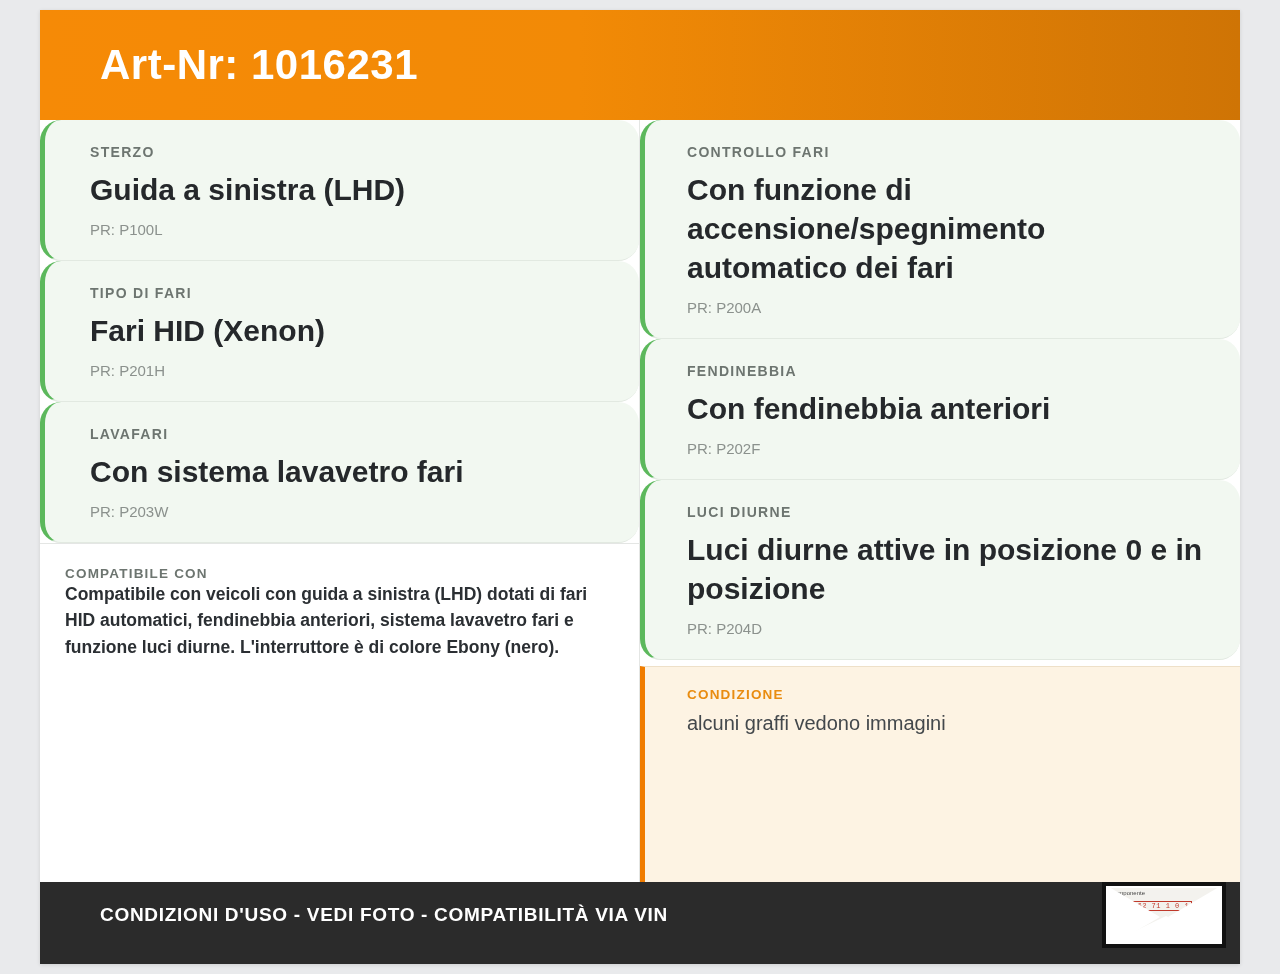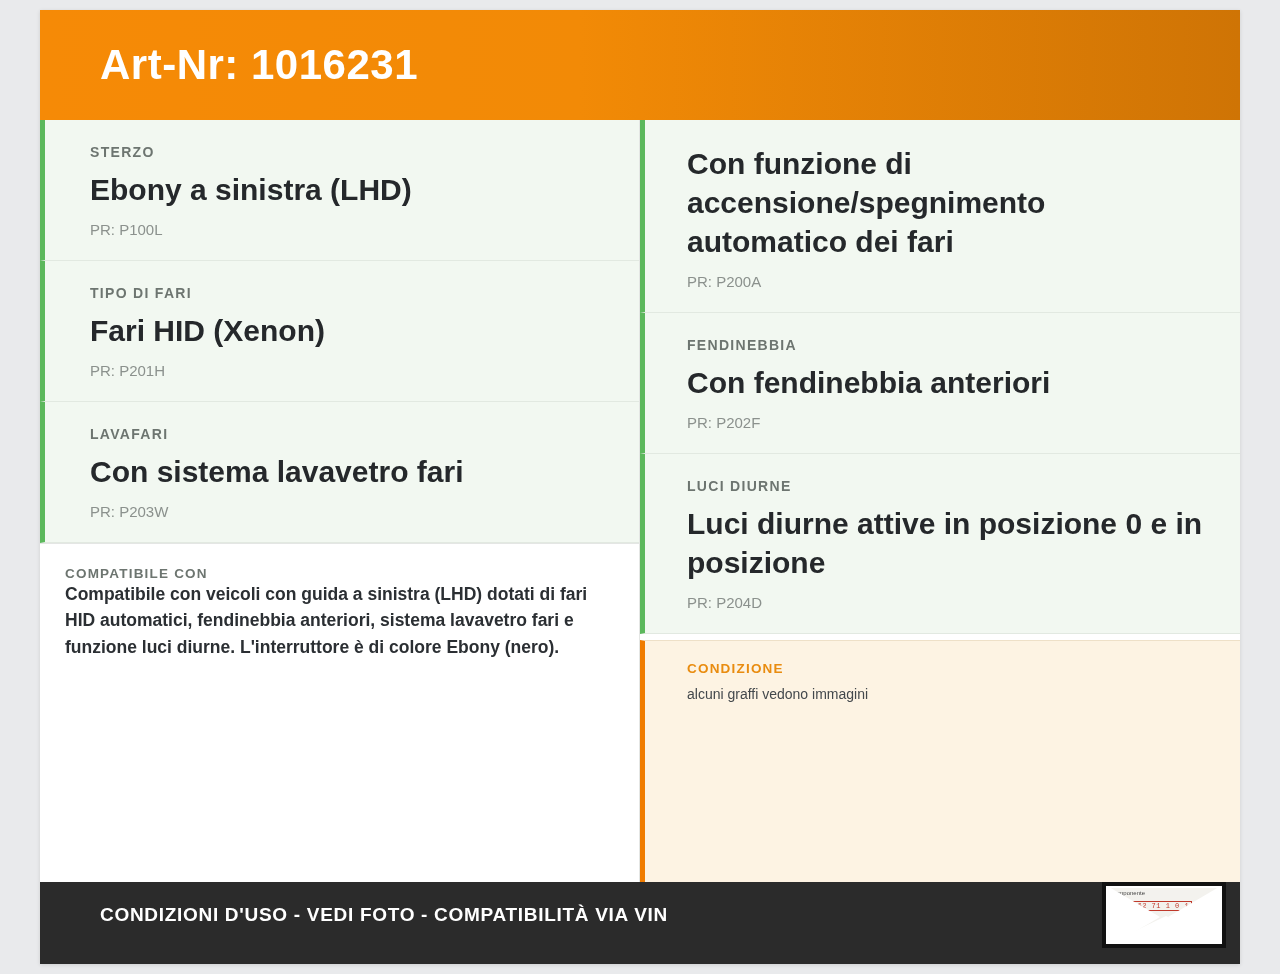--- a/index.html
+++ b/index.html
@@ -57,20 +57,21 @@
     min-width: 0;
   }
   .col-left { border-right: 1px solid #e4e6e4; }
 
   .spec {
     background: #f2f8f1;
     border-left: 5px solid #5cb85c;
     border-bottom: 1px solid #e2e9e1;
     padding: 24px 28px 22px 45px;
     position: relative;
+    border-radius: 21px;
   }
   .col-right .spec {
     border-left: 5px solid #5cb85c;
     padding-left: 42px;
   }
   .spec-label {
     font-size: 14px;
     font-weight: bold;
     letter-spacing: 1.3px;
     color: #6d7570;
@@ -121,21 +122,21 @@
   }
   .condition-label {
     font-size: 13.5px;
     font-weight: bold;
     letter-spacing: 1.2px;
     color: #e98c10;
     text-transform: uppercase;
     margin-bottom: 10px;
   }
   .condition-text {
-    font-size: 14px;
+    font-size: 20px;
     color: #43484c;
     font-weight: normal;
   }
 
   
   .footer {
     height: 82px;
     background: #2b2b2b;
     display: flex;
     align-items: center;
@@ -224,21 +225,21 @@
     <div class="header">
       <div class="header-title">Art-Nr: 1016231</div>
     </div>
 
     <div class="body">
 
       <div class="col col-left">
 
         <div class="spec">
           <div class="spec-label">STERZO</div>
-          <div class="spec-value">Ebony a sinistra (LHD)</div>
+          <div class="spec-value">Guida a sinistra (LHD)</div>
           <div class="spec-pr">PR: P100L</div>
         </div>
 
         <div class="spec">
           <div class="spec-label">TIPO DI FARI</div>
           <div class="spec-value">Fari HID (Xenon)</div>
           <div class="spec-pr">PR: P201H</div>
         </div>
 
         <div class="spec">
@@ -250,20 +251,21 @@
         <div class="compat">
           <div class="compat-label">COMPATIBILE CON</div>
           <div class="compat-text">Compatibile con veicoli con guida a sinistra (LHD) dotati di fari HID automatici, fendinebbia anteriori, sistema lavavetro fari e funzione luci diurne. L'interruttore è di colore Ebony (nero).</div>
         </div>
 
       </div>
 
       <div class="col col-right">
 
         <div class="spec">
+          <div class="spec-label">CONTROLLO FARI</div>
           <div class="spec-value">Con funzione di accensione/spegnimento automatico dei fari</div>
           <div class="spec-pr">PR: P200A</div>
         </div>
 
         <div class="spec">
           <div class="spec-label">FENDINEBBIA</div>
           <div class="spec-value">Con fendinebbia anteriori</div>
           <div class="spec-pr">PR: P202F</div>
         </div>
 

